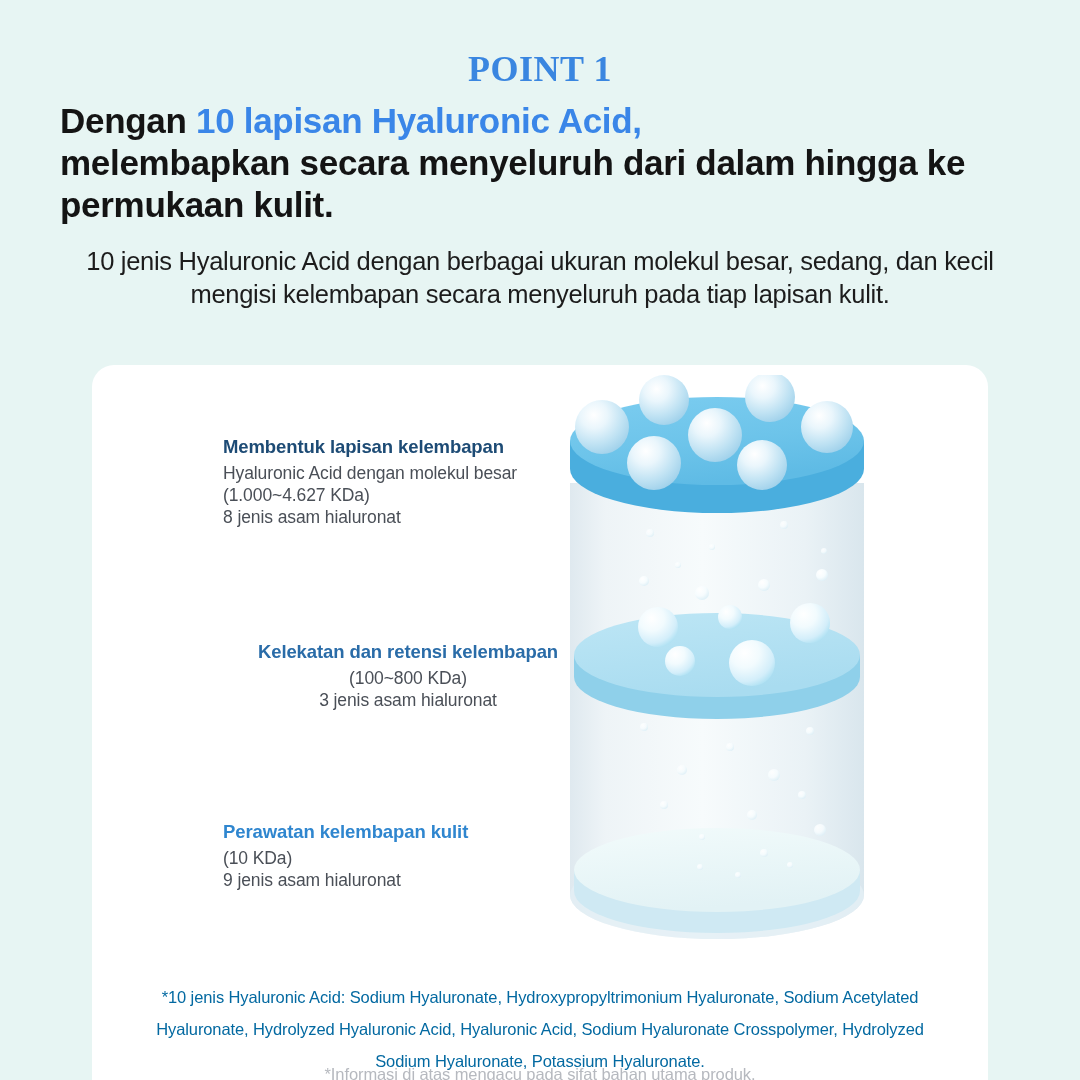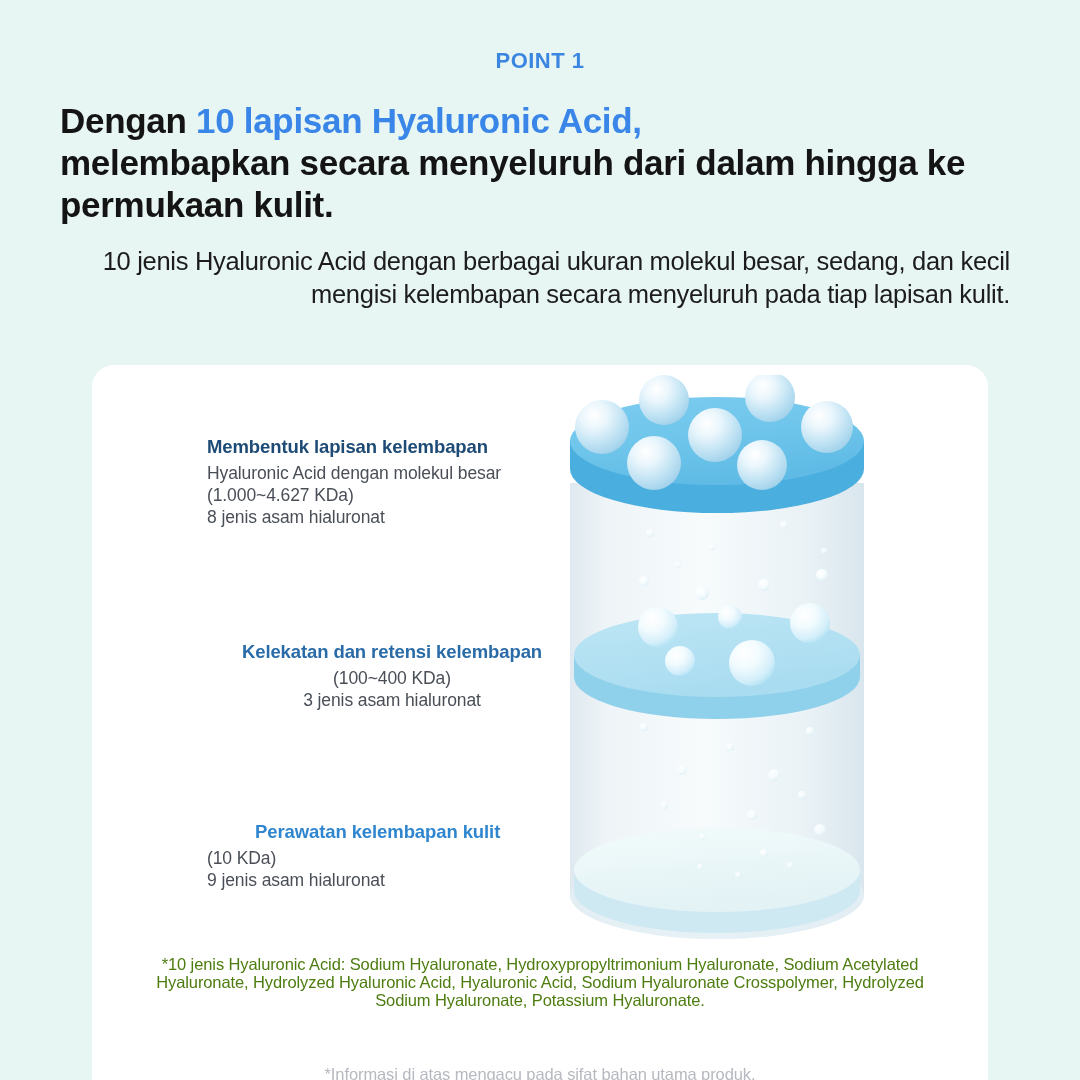--- a/index.html
+++ b/index.html
@@ -22,24 +22,25 @@
     height: 1080px;
   }
 
   
   .point-label {
     position: absolute;
     top: 48px;
     left: 0;
     width: 1080px;
     text-align: center;
-    font-size: 22px;
+    font-size: 36px;
     font-weight: bold;
     letter-spacing: 0.5px;
     color: #3a86e0;
+    font-family: Liberation Serif, serif;
   }
 
   .headline {
     position: absolute;
     top: 100px;
     left: 60px;
     width: 960px;
     text-align: left;
     font-size: 35px;
     font-weight: bold;
@@ -47,21 +48,21 @@
     color: #141414;
     letter-spacing: -0.3px;
   }
   .headline .hl-blue { color: #3a86e8; }
 
   .subcopy {
     position: absolute;
     top: 245px;
     left: 70px;
     width: 940px;
-    text-align: right;
+    text-align: center;
     font-size: 25.5px;
     line-height: 33px;
     color: #1c1c1c;
     letter-spacing: -0.3px;
   }
 
   
   .card {
     position: absolute;
     left: 92px;
@@ -72,35 +73,35 @@
     border-radius: 22px;
   }
 
   
   .blocks {
     position: absolute;
     left: 115px;
     top: 0;
     width: 380px;
   }
-  .block { position: absolute; left: 0; width: 370px; }
+  .block { position: absolute; left: 16px; width: 370px; }
   .block-1 { top: 70px; }
   .block-2 { top: 275px; text-align: center; }
   .block-3 { top: 455px; }
 
   .block-title {
     font-size: 18.5px;
     font-weight: bold;
     line-height: 24px;
     margin-bottom: 3px;
     letter-spacing: -0.1px;
   }
   .t-dark  { color: #1d4b75; }
   .t-mid   { color: #2a6ca8; }
-  .t-light { color: #2f86cf; margin-left: 48px; }
+  .t-light { color: #2f86cf; }
 
   .block-line {
     font-size: 17.5px;
     line-height: 22px;
     color: #4a4f57;
     letter-spacing: -0.1px;
     white-space: nowrap;
   }
 
   
@@ -109,26 +110,26 @@
     left: 460px;
     top: 10px;
     width: 330px;
     height: 580px;
   }
 
   
   .footnote {
     position: absolute;
     left: 48px;
-    top: 590px;
+    top: 616px;
     width: 800px;
     text-align: center;
     font-size: 16.5px;
-    line-height: 18px;
-    color: #4d7c0f;
+    line-height: 32px;
+    color: #0369a1;
     letter-spacing: -0.1px;
   }
   .disclaimer {
     position: absolute;
     left: 48px;
     top: 700px;
     width: 800px;
     text-align: center;
     font-size: 16.5px;
     color: #b6b9bf;
@@ -155,21 +156,21 @@
 
       <div class="block block-1">
         <div class="block-title t-dark">Membentuk lapisan kelembapan</div>
         <div class="block-line">Hyaluronic Acid dengan molekul besar</div>
         <div class="block-line">(1.000~4.627 KDa)</div>
         <div class="block-line">8 jenis asam hialuronat</div>
       </div>
 
       <div class="block block-2">
         <div class="block-title t-mid">Kelekatan dan retensi kelembapan</div>
-        <div class="block-line">(100~400 KDa)</div>
+        <div class="block-line">(100~800 KDa)</div>
         <div class="block-line">3 jenis asam hialuronat</div>
       </div>
 
       <div class="block block-3">
         <div class="block-title t-light">Perawatan kelembapan kulit</div>
         <div class="block-line">(10 KDa)</div>
         <div class="block-line">9 jenis asam hialuronat</div>
       </div>
 
     </div>

